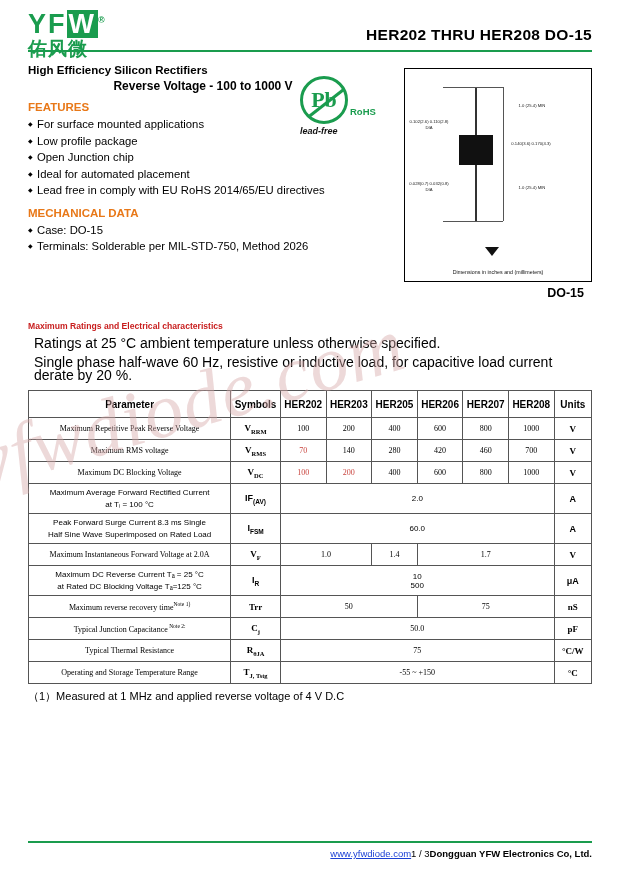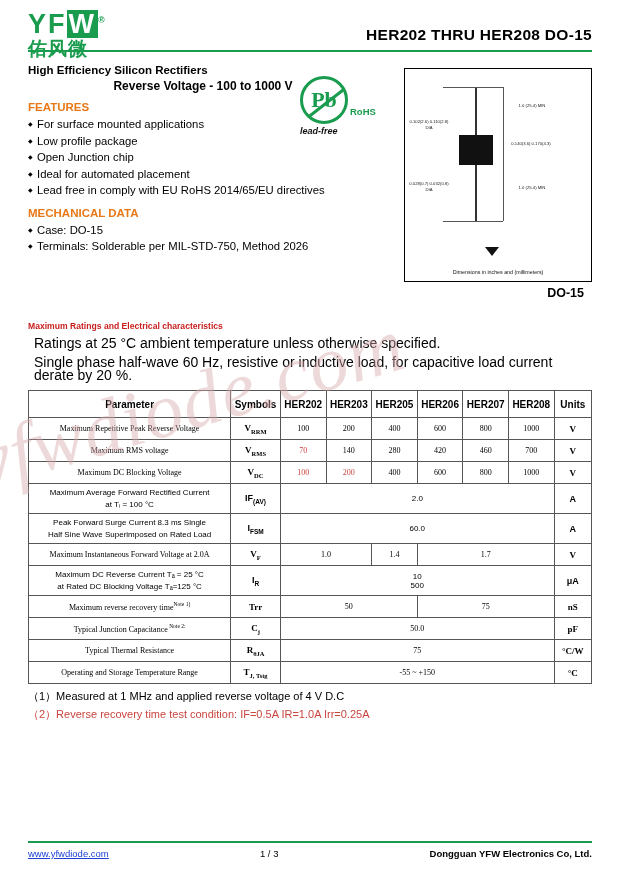--- a/index.html
+++ b/index.html
@@ -107,21 +107,21 @@
   .rowh{height:22px;font-family:Liberation Serif, serif;}
   .rowh2{height:30px;}
   sup.note{font-size:5.5px;vertical-align:super;}
 
   
   .fn{font-size:11px;line-height:12px;margin-top:6px;}
 
   
   .footer{position:absolute;left:28px;right:28px;bottom:18px;}
   .footer hr{border:0;border-top:2px solid #1a9c4e;margin:0 0 5px 0;}
-  .footer-row{display:flex;justify-content:space-between;align-items:center;font-size:9.5px;}
+  .footer-row{display:flex;justify-content:flex-end;align-items:center;font-size:9.5px;}
   .footer a{color:#1a3fd4;text-decoration:underline;}
   .footer .co{font-weight:bold;}
 </style>
 </head>
 <body>
 
 <div class="page">
 
   <div class="watermark">yfwdiode.com</div>
 
@@ -322,21 +322,20 @@
       <tr class="rowh">
         <td class="param">Operating and Storage Temperature Range</td>
         <td class="sym"><span>T</span><sub>J, Tstg</sub></td>
         <td colspan="6">-55 ~ +150</td>
         <td class="sym">°C</td>
       </tr>
     </tbody>
   </table>
 
   <div class="fn">（1）Measured at 1 MHz and applied reverse voltage of 4 V D.C</div>
-  <div class="fn rd" style="color:#c9453f;">（2）Reverse recovery time test condition: IF=0.5A IR=1.0A Irr=0.25A</div>
 
   <div class="footer">
     <hr>
     <div class="footer-row">
       <a href="#">www.yfwdiode.com</a>
       <span>1 / 3</span>
       <span class="co">Dongguan YFW Electronics Co, Ltd.</span>
     </div>
   </div>
 

